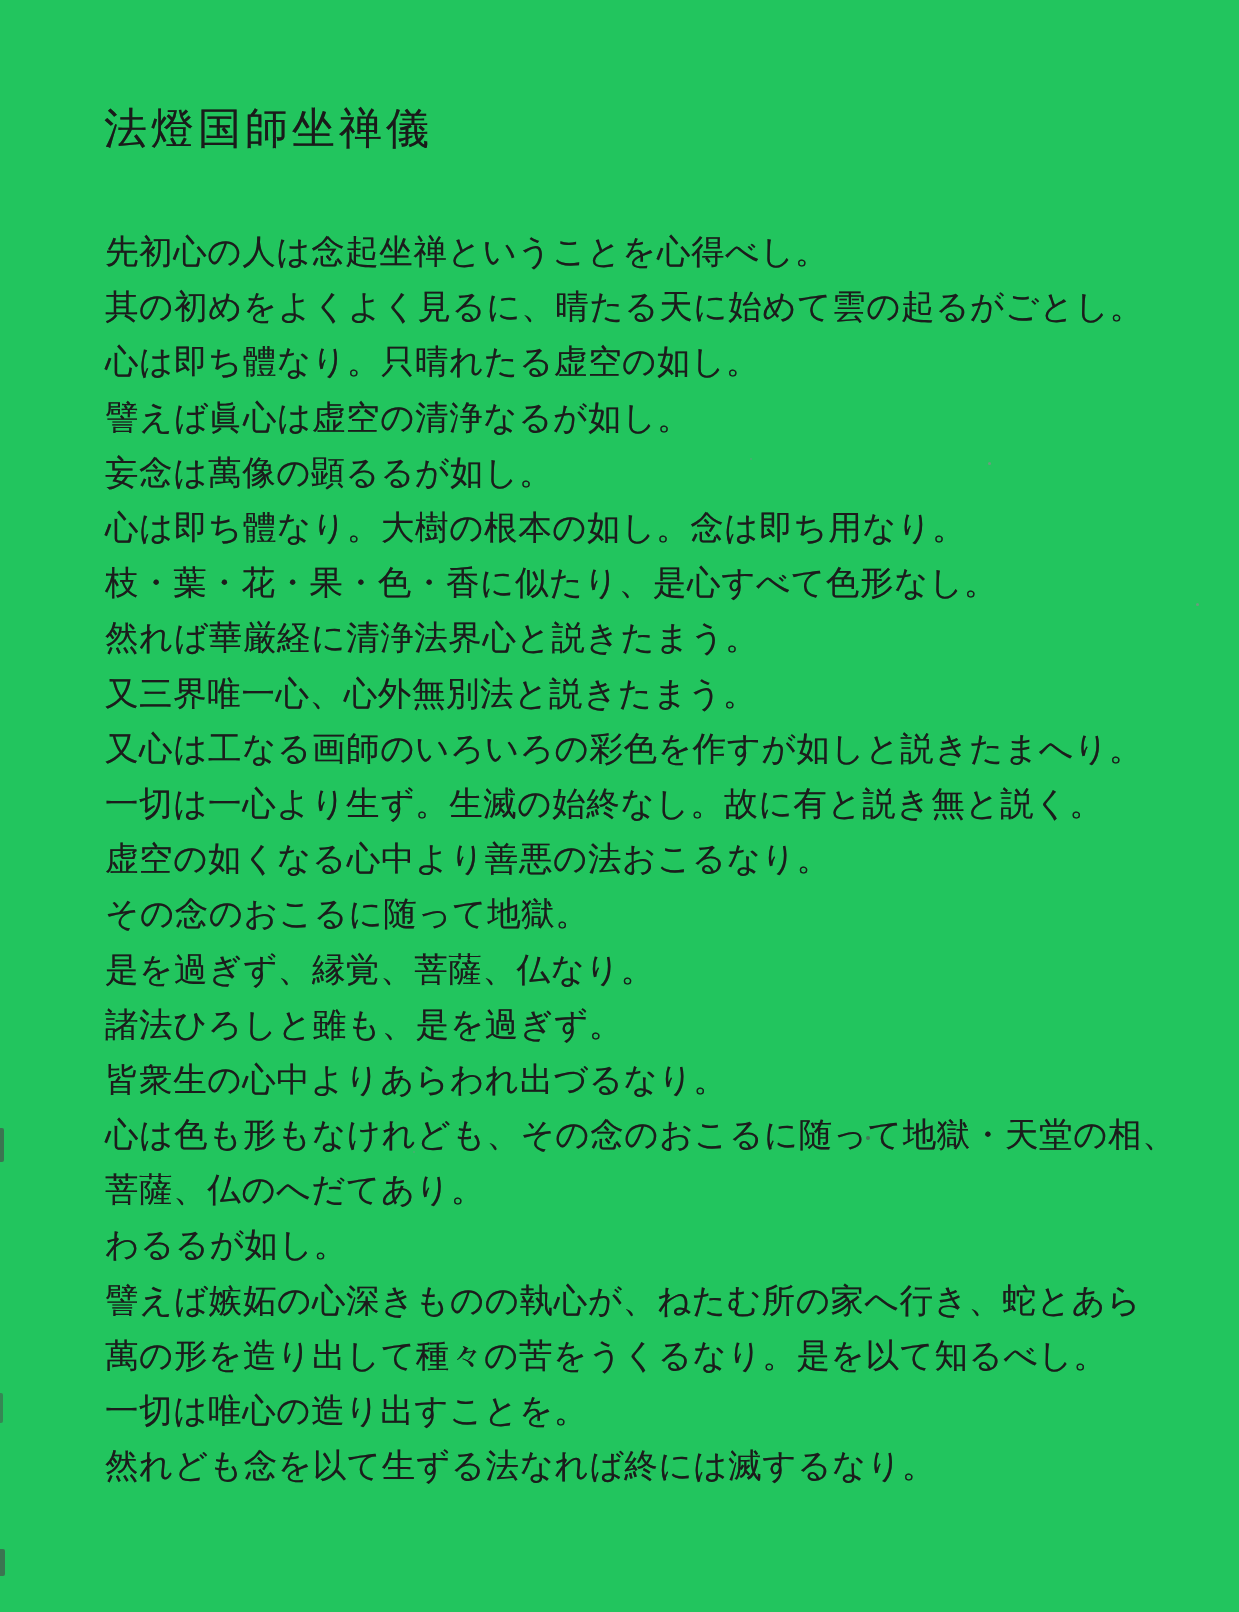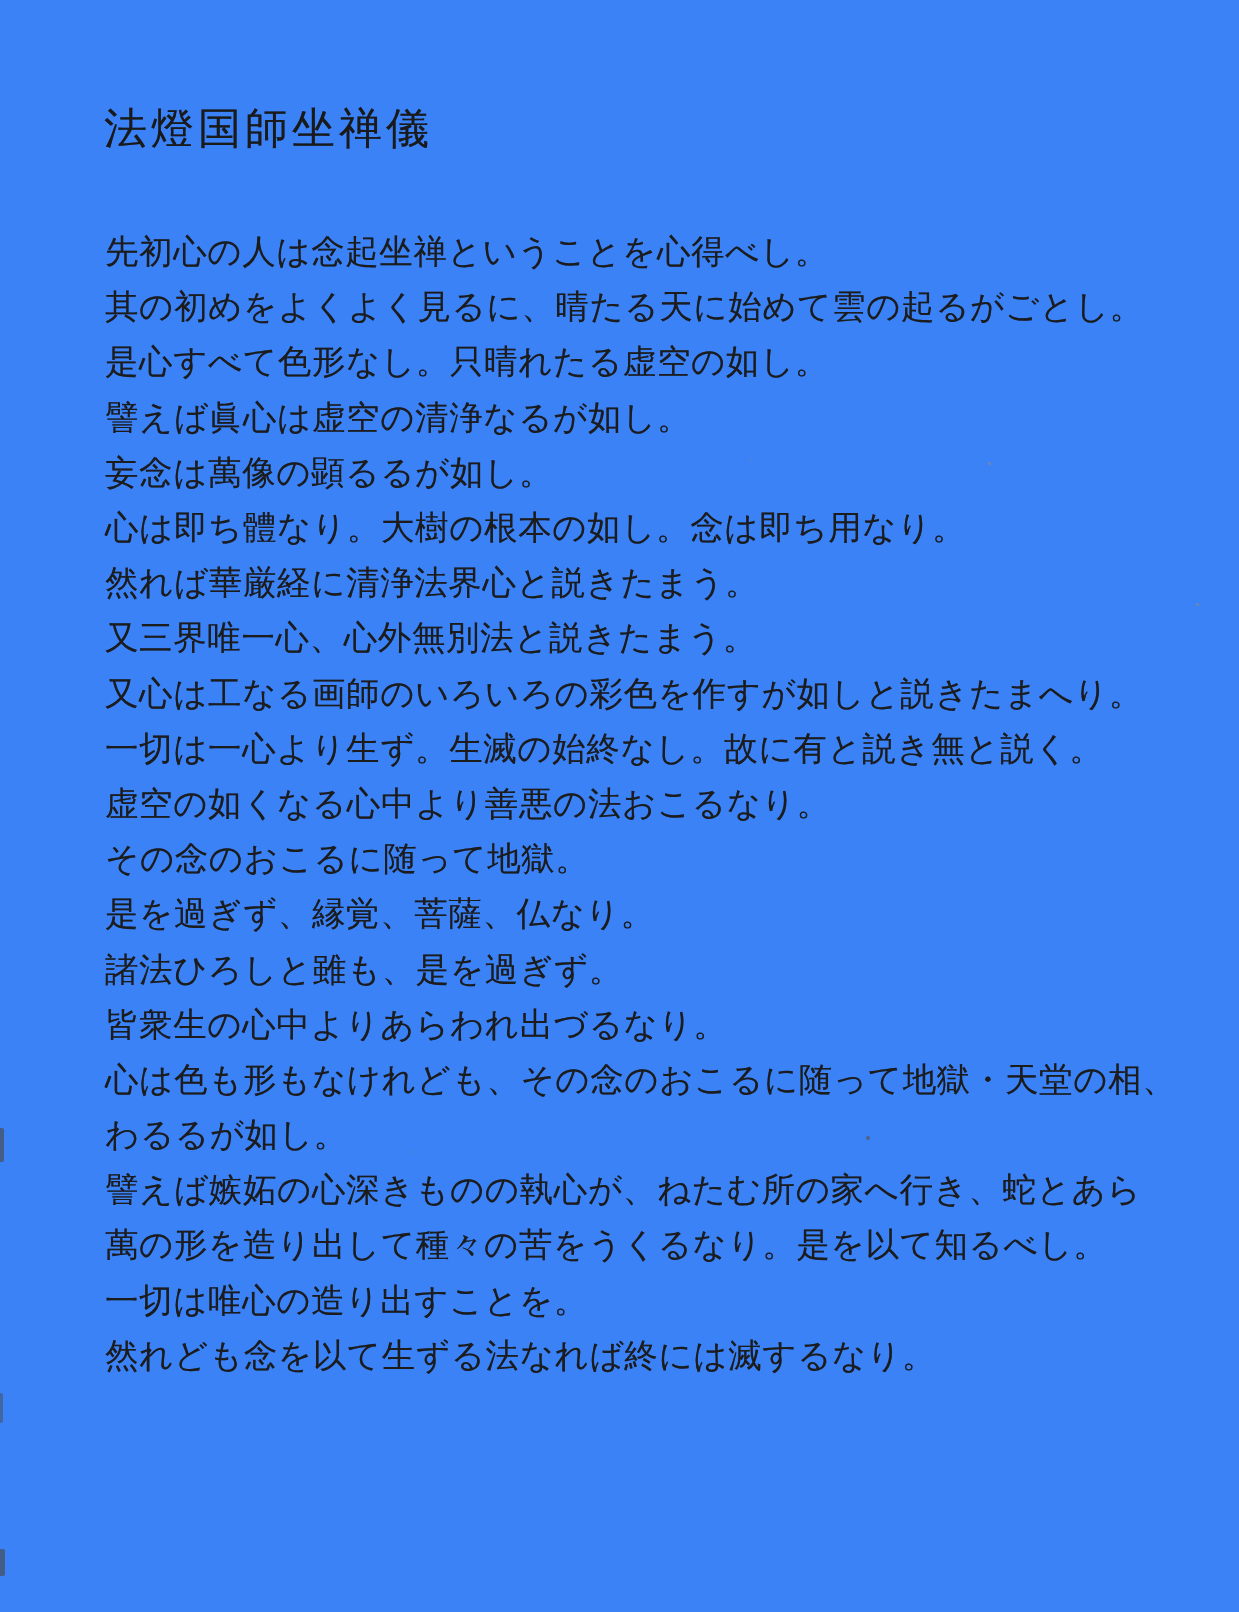--- a/index.html
+++ b/index.html
@@ -10,21 +10,21 @@
     width: 1239px;
     height: 1612px;
     position: relative;
     overflow: hidden;
     background: #f6f6f4;
     font-family: "Liberation Serif", "DejaVu Serif", serif;
   }
   .page {
     position: absolute;
     inset: 0;
-    background: #3b82f6;
+    background: #22c55e;
     color: #1c1c1c;
   }
   .doc-title {
     position: absolute;
     left: 104px;
     top: 100px;
     margin: 0;
     font-size: 43px;
     font-weight: 500;
     letter-spacing: 4px;
@@ -75,34 +75,36 @@
 </head>
 <body>
 
 <div class="page">
 
   <h1 class="doc-title">法燈国師坐禅儀</h1>
 
   <div class="text-block">
       <p class="text-line">先初心の人は念起坐禅ということを心得べし。</p>
       <p class="text-line">其の初めをよくよく見るに、晴たる天に始めて雲の起るがごとし。</p>
-      <p class="text-line">是心すべて色形なし。只晴れたる虚空の如し。</p>
+      <p class="text-line">心は即ち體なり。只晴れたる虚空の如し。</p>
       <p class="text-line">譬えば眞心は虚空の清浄なるが如し。</p>
       <p class="text-line">妄念は萬像の顕るるが如し。</p>
       <p class="text-line">心は即ち體なり。大樹の根本の如し。念は即ち用なり。</p>
+      <p class="text-line">枝・葉・花・果・色・香に似たり、是心すべて色形なし。</p>
       <p class="text-line">然れば華厳経に清浄法界心と説きたまう。</p>
       <p class="text-line">又三界唯一心、心外無別法と説きたまう。</p>
       <p class="text-line">又心は工なる画師のいろいろの彩色を作すが如しと説きたまへり。</p>
       <p class="text-line">一切は一心より生ず。生滅の始終なし。故に有と説き無と説く。</p>
       <p class="text-line">虚空の如くなる心中より善悪の法おこるなり。</p>
       <p class="text-line">その念のおこるに随って地獄。</p>
       <p class="text-line">是を過ぎず、縁覚、菩薩、仏なり。</p>
       <p class="text-line">諸法ひろしと雖も、是を過ぎず。</p>
       <p class="text-line">皆衆生の心中よりあらわれ出づるなり。</p>
       <p class="text-line">心は色も形もなけれども、その念のおこるに随って地獄・天堂の相、</p>
+      <p class="text-line">菩薩、仏のへだてあり。</p>
       <p class="text-line">わるるが如し。</p>
       <p class="text-line">譬えば嫉妬の心深きものの執心が、ねたむ所の家へ行き、蛇とあら</p>
       <p class="text-line">萬の形を造り出して種々の苦をうくるなり。是を以て知るべし。</p>
       <p class="text-line">一切は唯心の造り出すことを。</p>
       <p class="text-line">然れども念を以て生ずる法なれば終には滅するなり。</p>
     </div>
 
   <div class="edge-mark m1"></div>
   <div class="edge-mark m2"></div>
   <div class="edge-mark m3"></div>

